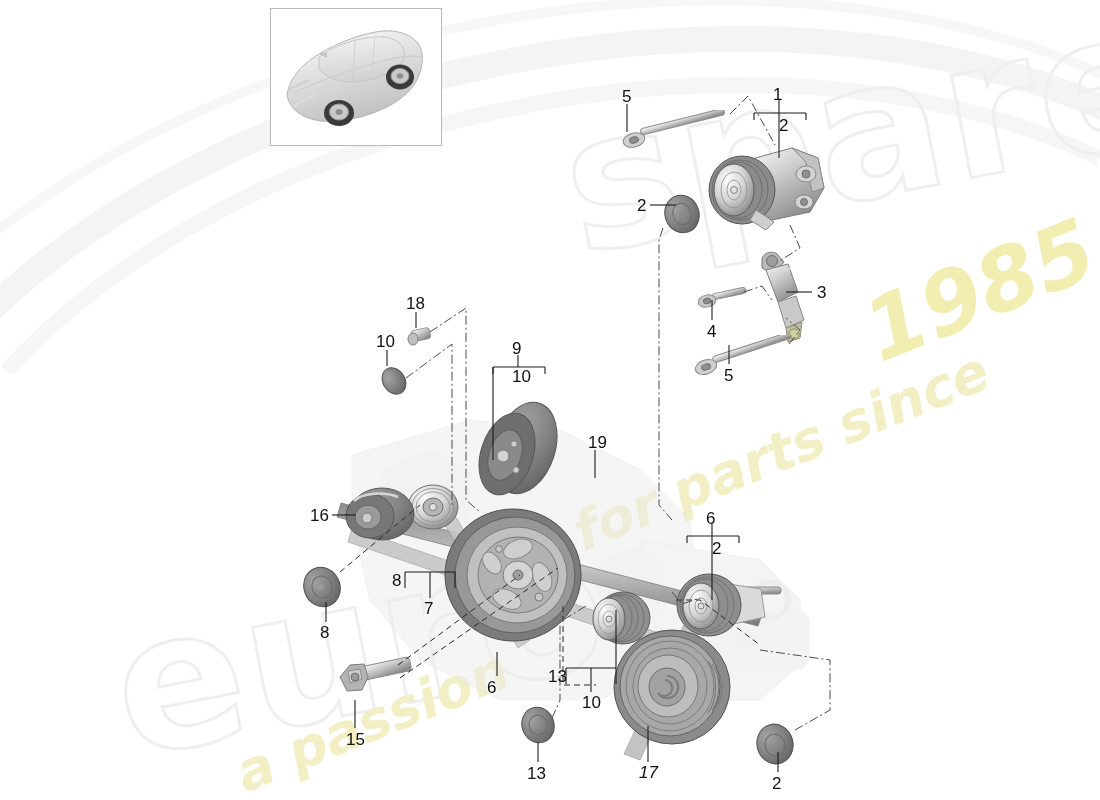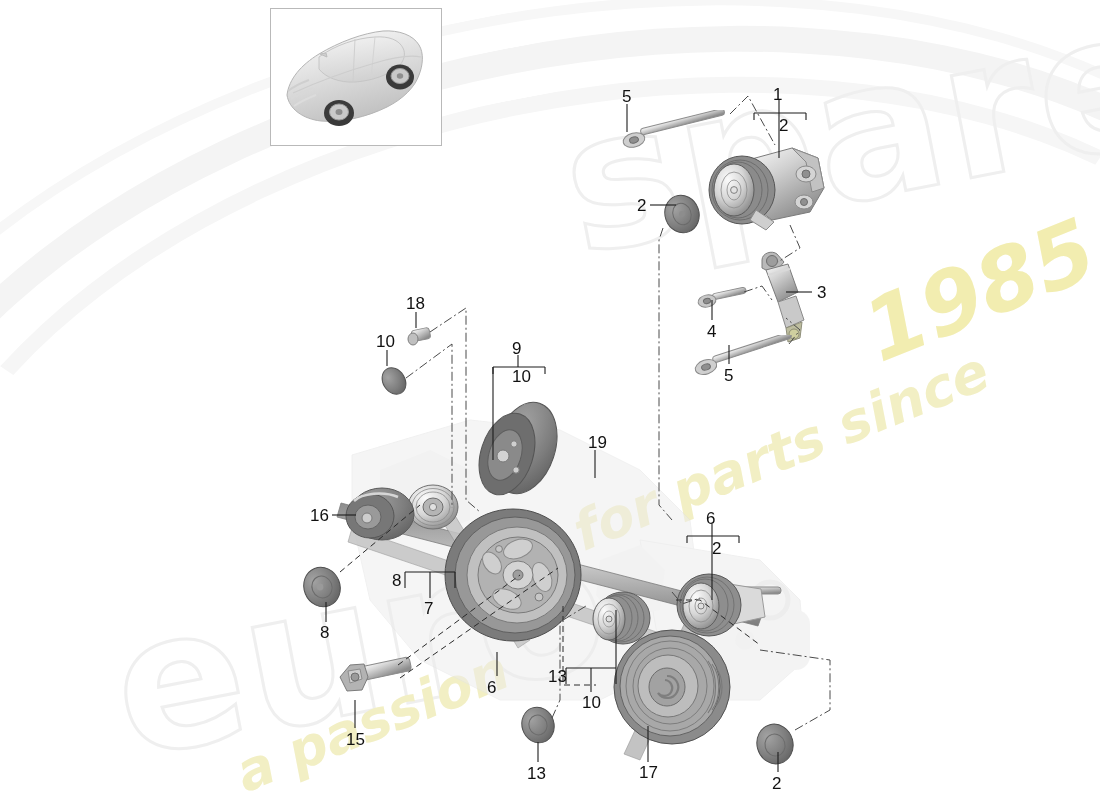--- a/index.html
+++ b/index.html
@@ -598,18 +598,18 @@
     <div class="num" style="left:512px; top:340px;">9</div>
     <div class="num" style="left:512px; top:368px;">10</div>
     <div class="num" style="left:376px; top:333px;">10</div>
     <div class="num" style="left:406px; top:295px;">18</div>
     <div class="num" style="left:582px; top:694px;">10</div>
     <div class="num" style="left:548px; top:668px;">13</div>
     <div class="num" style="left:527px; top:765px;">13</div>
     <div class="num" style="left:487px; top:679px;">6</div>
     <div class="num" style="left:346px; top:731px;text-align:center;">15</div>
     <div class="num" style="left:310px; top:507px;">16</div>
-    <div class="num" style="left:639px; top:764px;">17</div>
+    <div class="num" style="left:639px; top:764px;font-style:italic;">17</div>
     <div class="num" style="left:588px; top:434px;">19</div>
     <div class="num" style="left:772px; top:775px;">2</div>
   </div>
 
 </div>
 
 </body></html>

